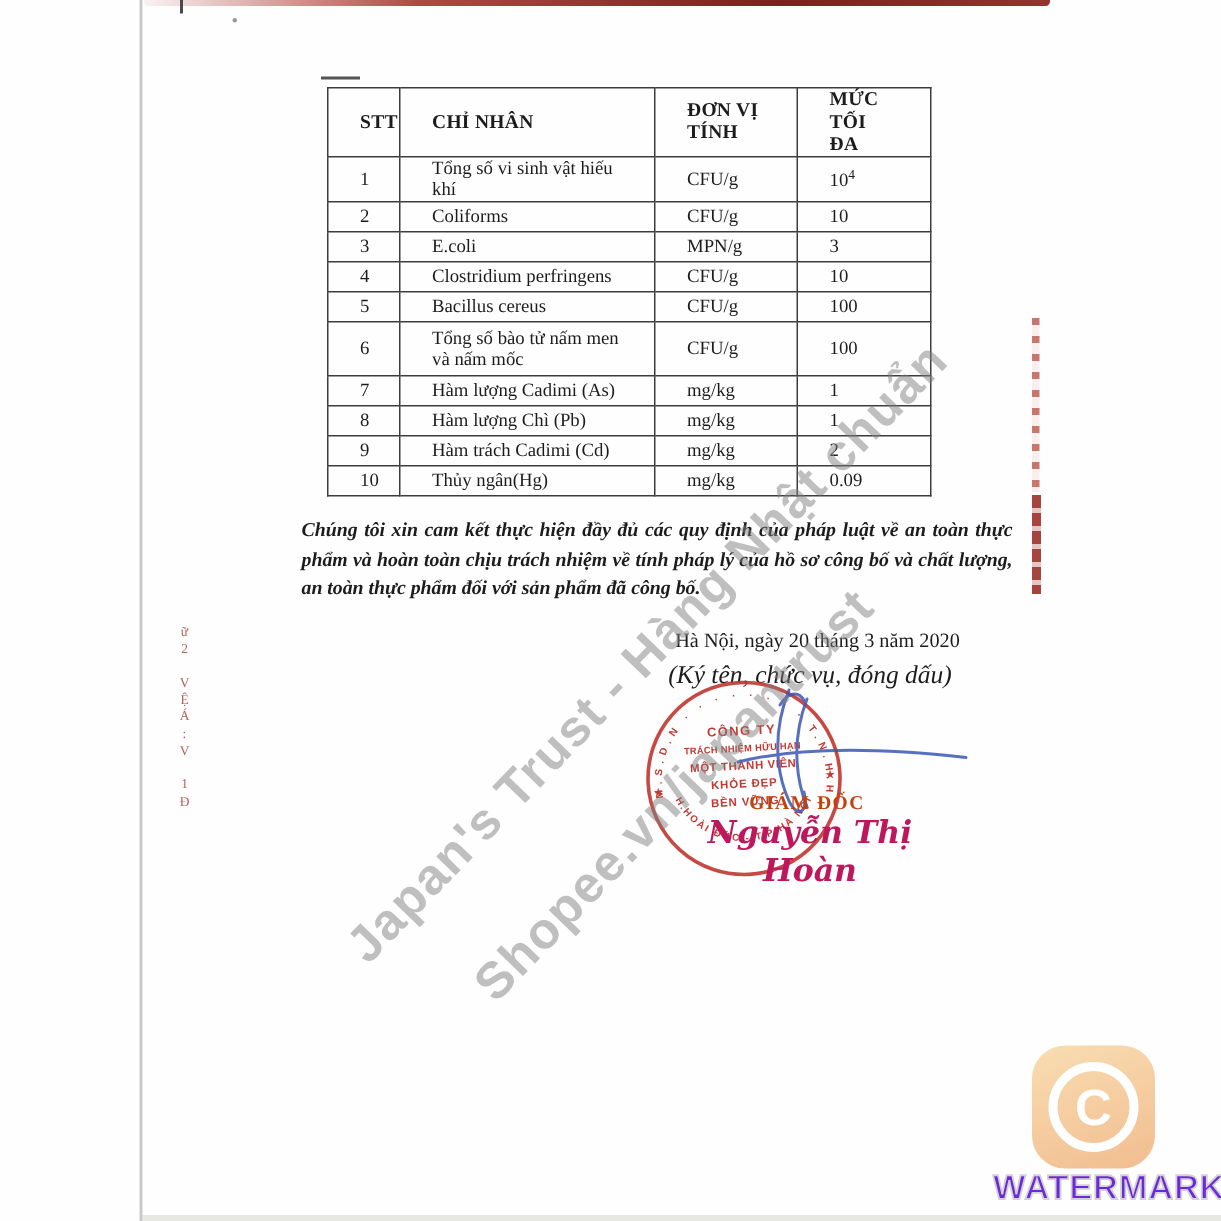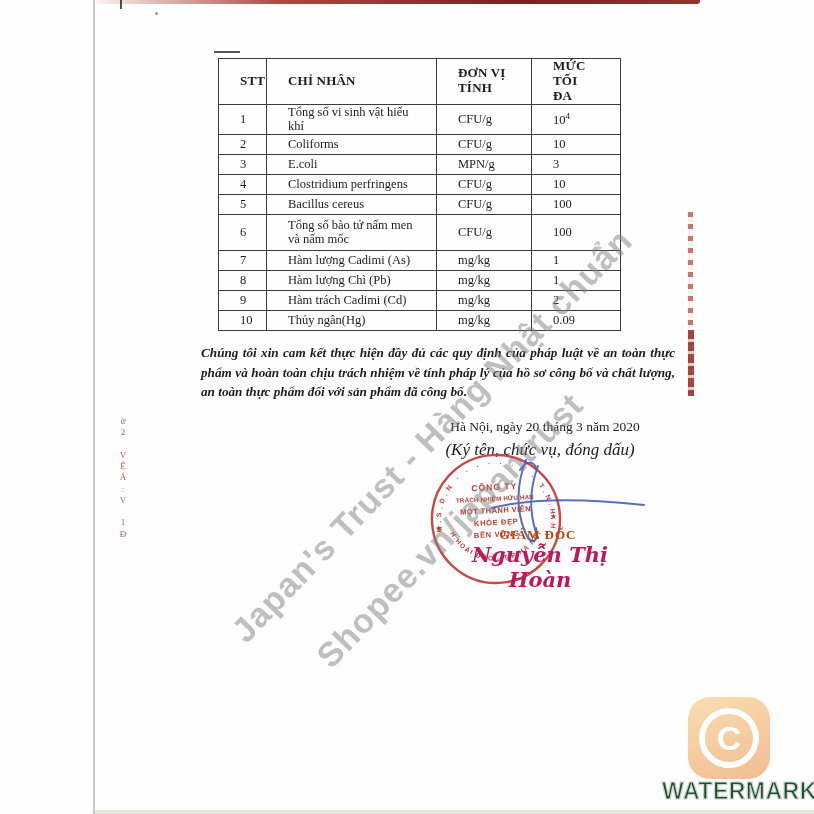--- a/index.html
+++ b/index.html
@@ -61,21 +61,21 @@
     font-weight:bold;font-size:34px;letter-spacing:1px;color:rgba(128,128,128,0.5);z-index:40;}
   .wm-diag-2{position:absolute;left:258px;top:511px;width:384px;text-align:center;
     transform:rotate(-46deg);font-family:"Liberation Sans","DejaVu Sans",sans-serif;
     font-weight:bold;font-size:34px;letter-spacing:1px;color:rgba(128,128,128,0.5);z-index:40;}
 
   
   .wm-logo{position:absolute;left:688px;top:697px;width:82px;height:82px;border-radius:22px;
     background:linear-gradient(160deg,#f9ddb2,#f1bd90);z-index:50;}
   .wm-label{position:absolute;left:662px;top:778px;width:136px;text-align:center;z-index:50;
     font-family:"Liberation Sans","DejaVu Sans",sans-serif;font-weight:bold;font-size:23px;
-    color:#14532d;-webkit-text-stroke:1.2px #d2d2d2;letter-spacing:.5px;}
+    color:#6d28d9;-webkit-text-stroke:1.2px #d2d2d2;letter-spacing:.5px;}
 </style>
 </head>
 <body>
 
 <div id="page">
 
   <div class="page-edge"></div>
   <div class="top-red-line"></div>
   <div class="tick-a"></div>
   <div class="tick-b"></div>

